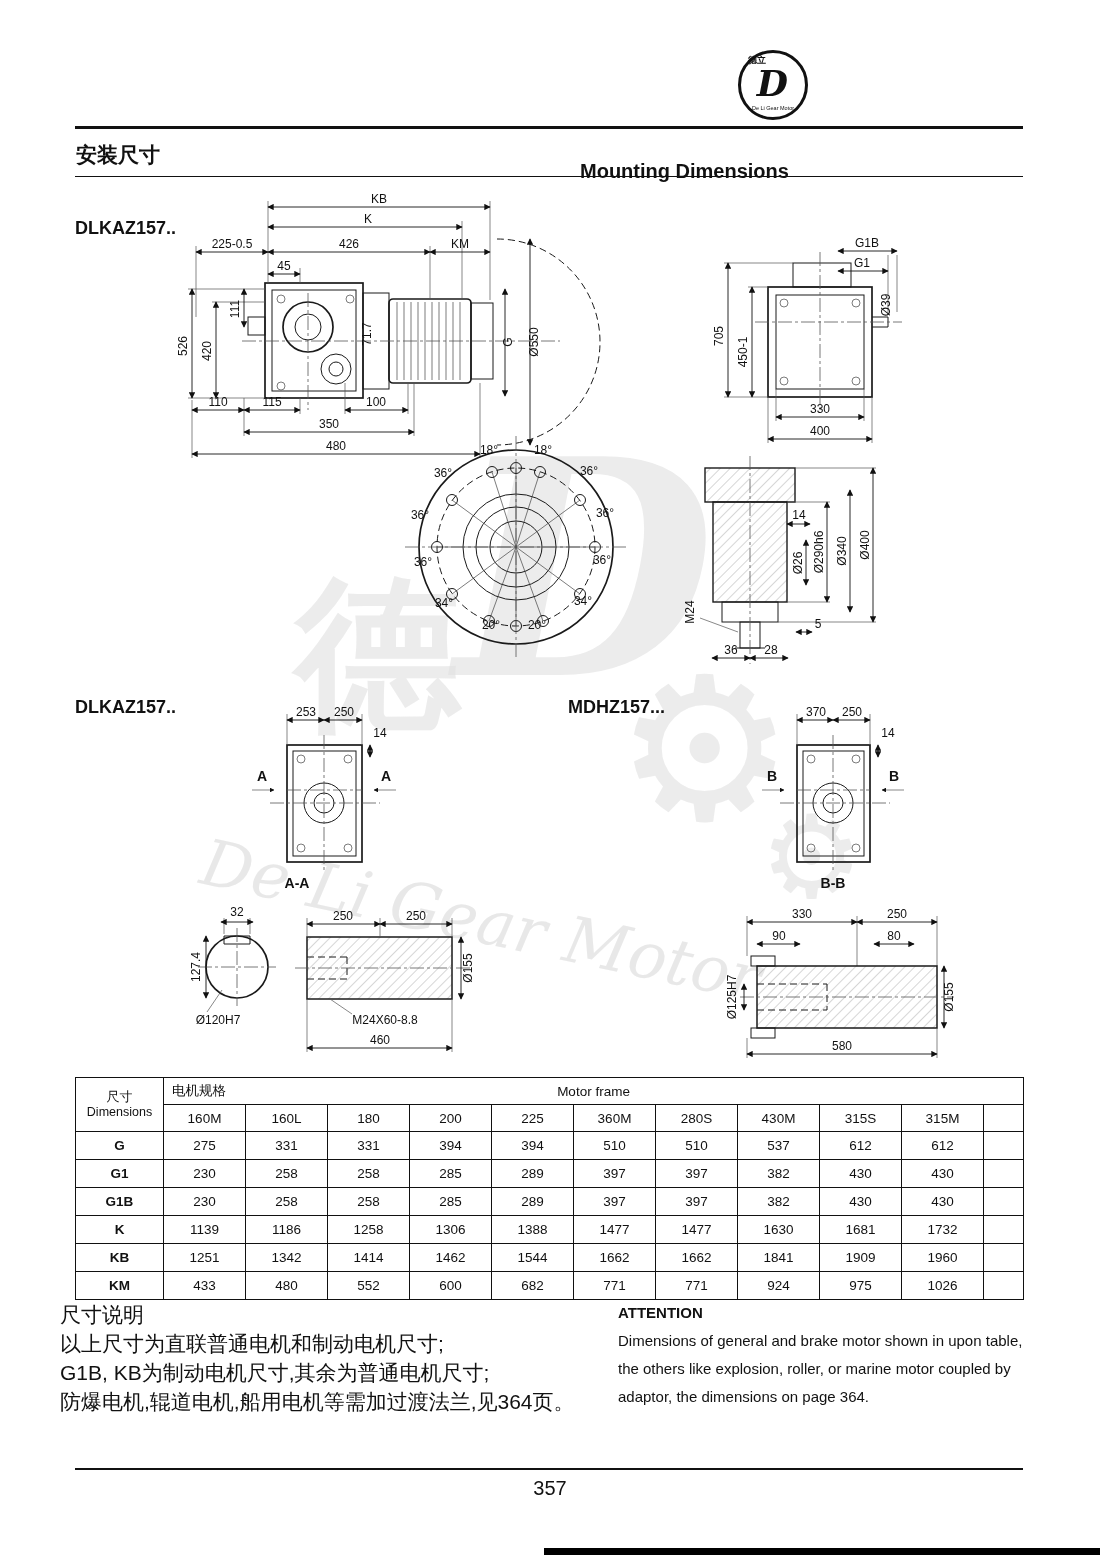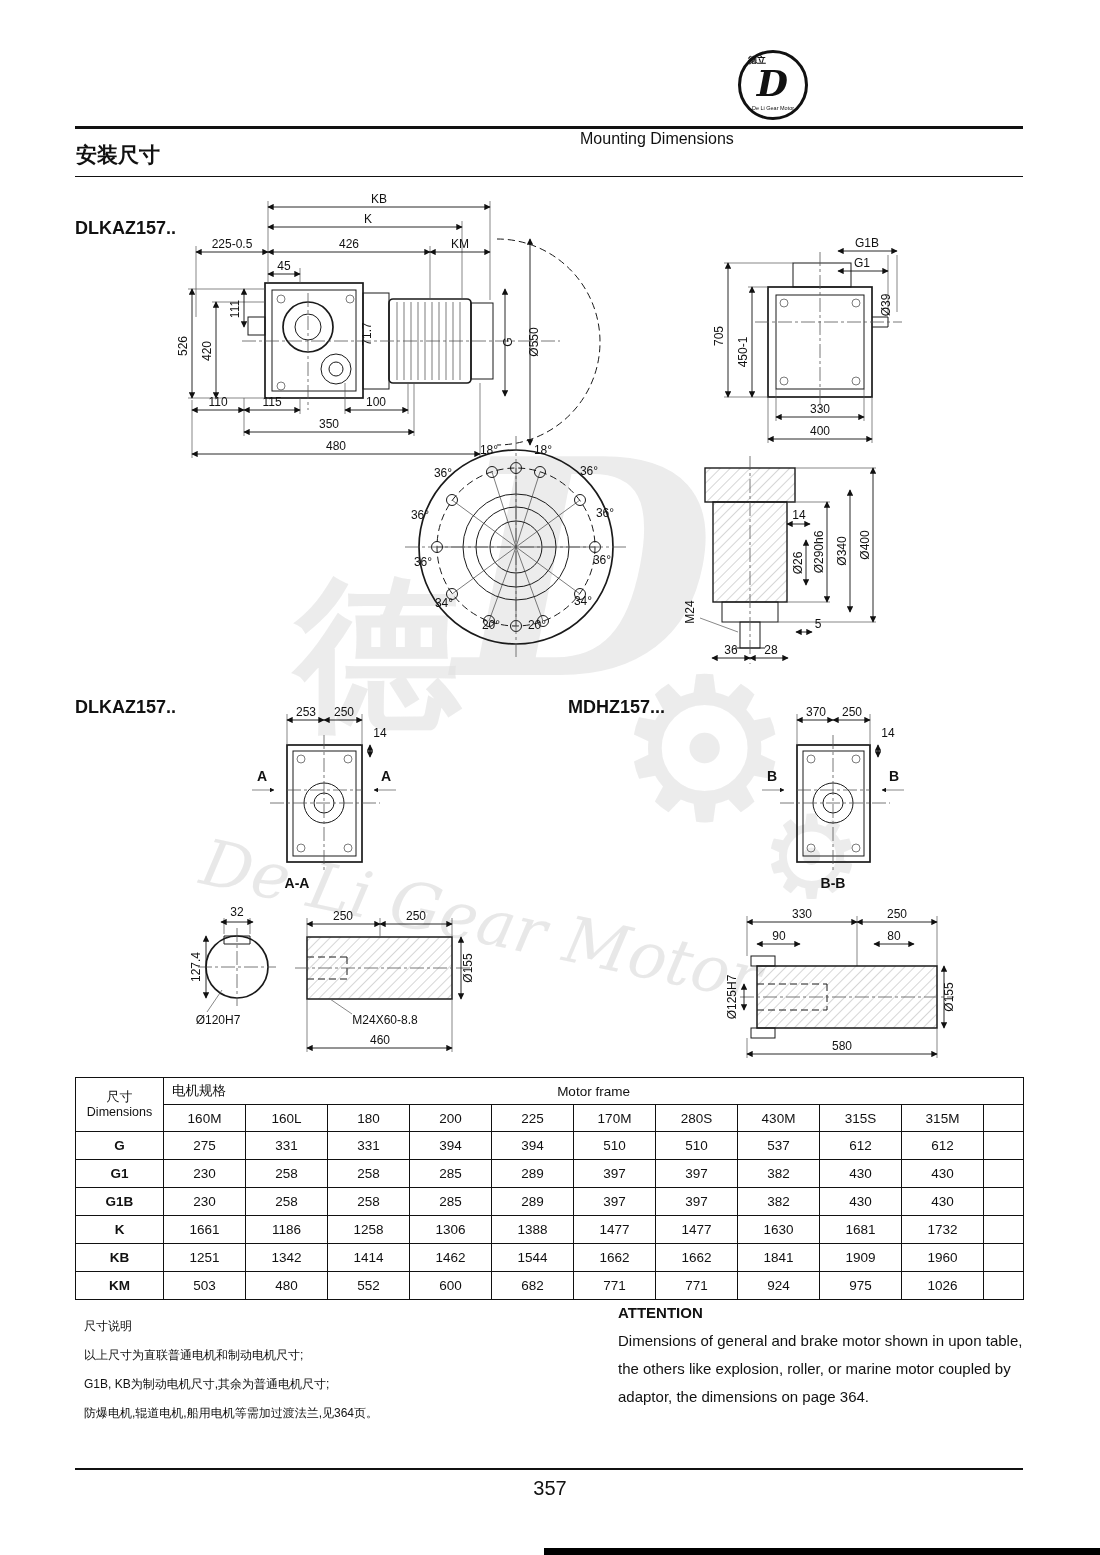--- a/index.html
+++ b/index.html
@@ -15,21 +15,21 @@
 
   
   .brand{position:absolute;top:50px;left:738px;display:flex;align-items:center;gap:16px;z-index:3;}
   .logo{position:relative;width:64px;height:64px;border:3px solid #111;border-radius:50%;flex:0 0 auto;}
   .logo-d{position:absolute;left:50%;top:50%;transform:translate(-52%,-54%);font-family:"DejaVu Serif",serif;font-style:italic;font-weight:bold;font-size:36px;}
   .logo-cn{position:absolute;top:1px;left:7px;font-size:9px;font-weight:bold;}
   .logo-sub{position:absolute;bottom:6px;left:0;width:100%;text-align:center;font-size:5.5px;white-space:nowrap;}
   .brand-cn{font-size:46px;font-weight:bold;letter-spacing:7px;line-height:64px;font-family:"DejaVu Sans",sans-serif;}
   .rule-thick{position:absolute;left:75px;width:948px;top:126px;height:3px;background:#111;z-index:3;}
   .titlebar-cn{position:absolute;left:76px;top:141px;font-size:21px;font-weight:bold;z-index:3;}
-  .titlebar-en{position:absolute;left:580px;top:130px;font-size:16px;font-weight:normal;z-index:3;}
+  .titlebar-en{position:absolute;left:580px;top:160px;font-size:20px;font-weight:bold;z-index:3;}
   .rule-thin{position:absolute;left:75px;width:948px;top:176px;height:1px;background:#111;z-index:3;}
 
   .model{position:absolute;font-size:18px;font-weight:bold;z-index:3;}
 
   
   .drawings-svg{position:absolute;left:0;top:180px;z-index:2;}
   .o{fill:none;stroke:#1a1a1a;stroke-width:1.7;}
   .i{fill:none;stroke:#1a1a1a;stroke-width:1;}
   .t{fill:none;stroke:#444;stroke-width:.7;}
   .dash{stroke-dasharray:7 4;}
@@ -44,21 +44,21 @@
   .dims-table td{border:1px solid #111;text-align:center;vertical-align:middle;height:27px;padding:0;}
   .dims-table thead td{height:26px;}
   .c-dim{font-size:13px;line-height:1.2;}
   .c-dim .en{font-size:12.5px;}
   .c-group{position:relative;font-size:13.5px;}
   .g-cn{position:absolute;left:8px;top:4px;}
   .col-h{font-weight:normal;}
   .row-label{font-weight:bold;}
 
   
-  .notes-cn{position:absolute;left:84px;top:1300px;font-size:12px;line-height:29px;z-index:3;margin-top:12px;}
+  .notes-cn{position:absolute;left:60px;top:1300px;font-size:21px;line-height:29px;z-index:3;}
   .notes-en{position:absolute;left:618px;top:1299px;font-size:15px;line-height:28px;z-index:3;}
   .notes-en .nt{font-weight:bold;}
 
   
   .rule-footer{position:absolute;left:75px;width:948px;top:1468px;height:2px;background:#111;z-index:3;}
   .page-number{position:absolute;top:1477px;left:0;width:100%;text-align:center;font-size:20px;z-index:3;}
   .corner-strip{position:absolute;right:0;bottom:0;width:556px;height:7px;background:#000;z-index:3;}
 </style>
 </head>
 <body>
@@ -450,21 +450,21 @@
           <span class="g-cn">电机规格</span>
           <span class="g-en">Motor frame</span>
         </td>
       </tr>
       <tr>
           <td class="col-h">160M</td>
           <td class="col-h">160L</td>
           <td class="col-h">180</td>
           <td class="col-h">200</td>
           <td class="col-h">225</td>
-          <td class="col-h">170M</td>
+          <td class="col-h">360M</td>
           <td class="col-h">280S</td>
           <td class="col-h">430M</td>
           <td class="col-h">315S</td>
           <td class="col-h">315M</td>
           <td class="col-h"></td>
         </tr>
     </thead>
     <tbody>
         <tr>
           <td class="row-label">G</td>
@@ -503,21 +503,21 @@
           <td>289</td>
           <td>397</td>
           <td>397</td>
           <td>382</td>
           <td>430</td>
           <td>430</td>
           <td></td>
         </tr>
         <tr>
           <td class="row-label">K</td>
-          <td>1661</td>
+          <td>1139</td>
           <td>1186</td>
           <td>1258</td>
           <td>1306</td>
           <td>1388</td>
           <td>1477</td>
           <td>1477</td>
           <td>1630</td>
           <td>1681</td>
           <td>1732</td>
           <td></td>
@@ -531,21 +531,21 @@
           <td>1544</td>
           <td>1662</td>
           <td>1662</td>
           <td>1841</td>
           <td>1909</td>
           <td>1960</td>
           <td></td>
         </tr>
         <tr>
           <td class="row-label">KM</td>
-          <td>503</td>
+          <td>433</td>
           <td>480</td>
           <td>552</td>
           <td>600</td>
           <td>682</td>
           <td>771</td>
           <td>771</td>
           <td>924</td>
           <td>975</td>
           <td>1026</td>
           <td></td>

